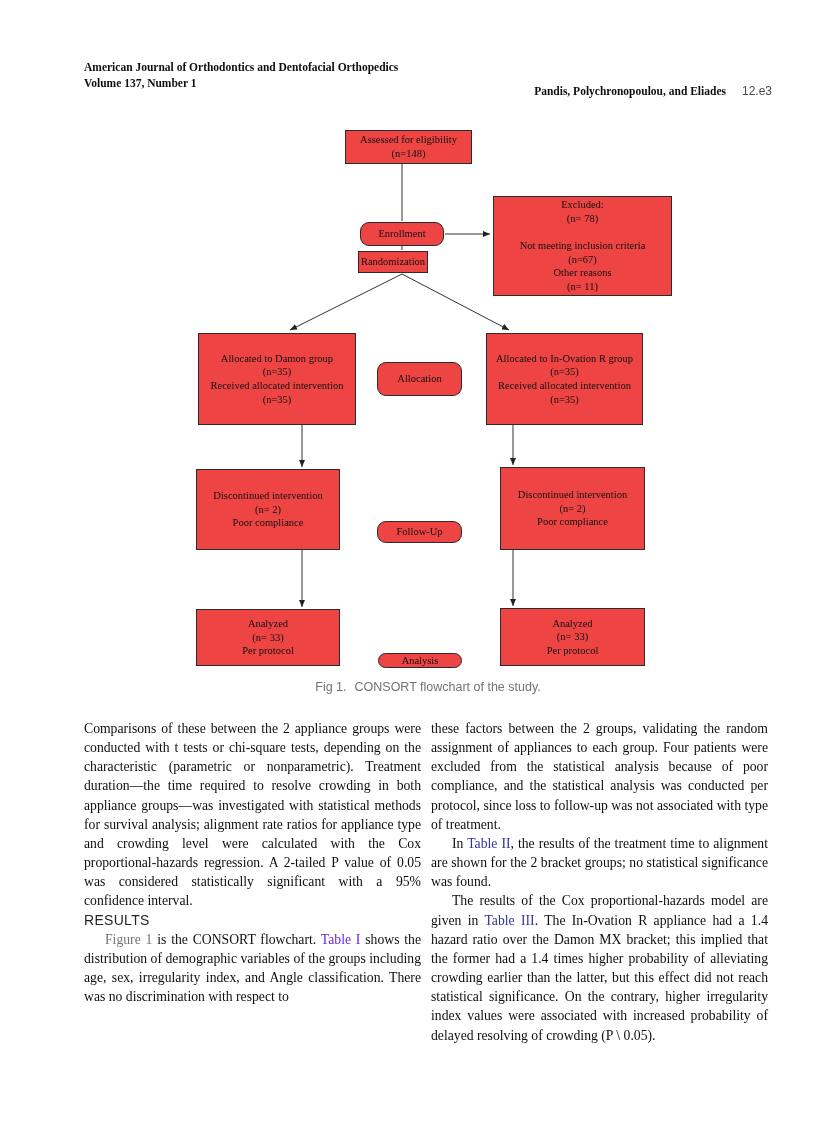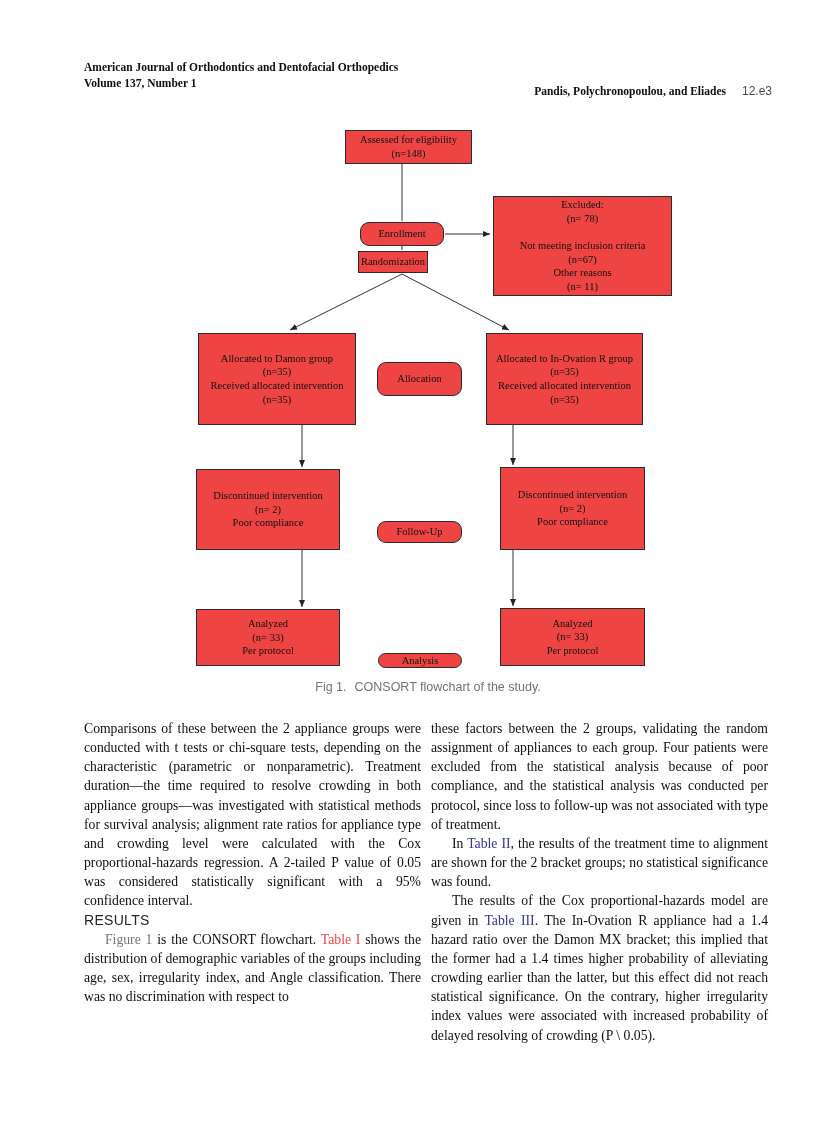--- a/index.html
+++ b/index.html
@@ -125,21 +125,21 @@
 (n= 33)
 Per protocol</div>
 
   <div class="fig-caption">
     <span>Fig 1.</span><span class="gap"></span><span>CONSORT flowchart of the study.</span>
   </div>
 
   <div class="col col-left">
     <p>Comparisons of these between the 2 appliance groups were conducted with t tests or chi-square tests, depending on the characteristic (parametric or nonparametric). Treatment duration—the time required to resolve crowding in both appliance groups—was investigated with statistical methods for survival analysis; alignment rate ratios for appliance type and crowding level were calculated with the Cox proportional-hazards regression. A 2-tailed P value of 0.05 was considered statistically significant with a 95% confidence interval.</p>
     <p class="results-head">RESULTS</p>
-    <p class="indent"><span class="xref" style="color: #737373;">Figure 1</span><span> is the CONSORT flowchart. </span><span class="xref" style="color: #ef4444; margin-top: 40px;">Table I</span><span> shows the distribution of demographic variables of the groups including age, sex, irregularity index, and Angle classification. There was no discrimination with respect to</span></p>
+    <p class="indent"><span class="xref" style="color: #737373;">Figure 1</span><span> is the CONSORT flowchart. </span><span class="xref" style="color: #6d28d9; margin-top: 40px;">Table I</span><span> shows the distribution of demographic variables of the groups including age, sex, irregularity index, and Angle classification. There was no discrimination with respect to</span></p>
   </div>
 
   <div class="col col-right">
     <p>these factors between the 2 groups, validating the random assignment of appliances to each group. Four patients were excluded from the statistical analysis because of poor compliance, and the statistical analysis was conducted per protocol, since loss to follow-up was not associated with type of treatment.</p>
     <p class="indent"><span>In </span><span class="xref" style="color: rgb(50, 50, 155);">Table II</span><span>, the results of the treatment time to alignment are shown for the 2 bracket groups; no statistical significance was found.</span></p>
     <p class="indent"><span>The results of the Cox proportional-hazards model are given in </span><span class="xref" style="color: rgb(50, 50, 155);">Table III</span><span>. The In-Ovation R appliance had a 1.4 hazard ratio over the Damon MX bracket; this implied that the former had a 1.4 times higher probability of alleviating crowding earlier than the latter, but this effect did not reach statistical significance. On the contrary, higher irregularity index values were associated with increased probability of delayed resolving of crowding (P \ 0.05).</span></p>
   </div>
 
 </div>
 

